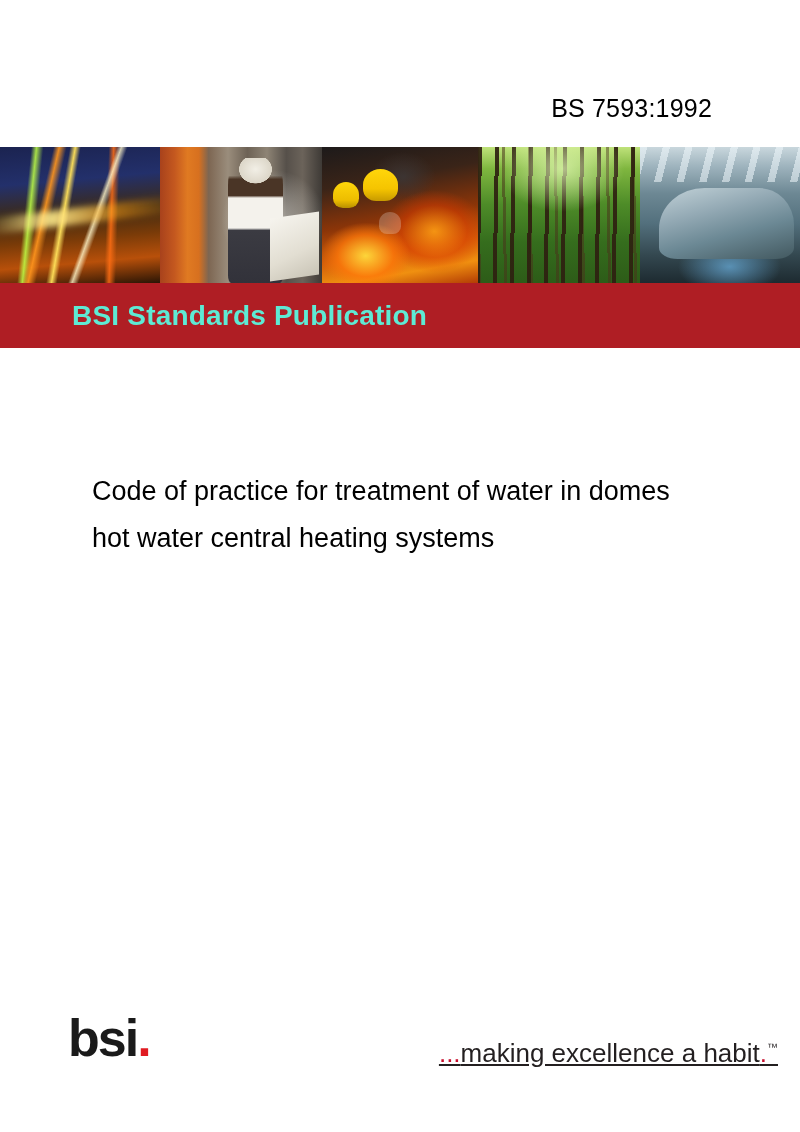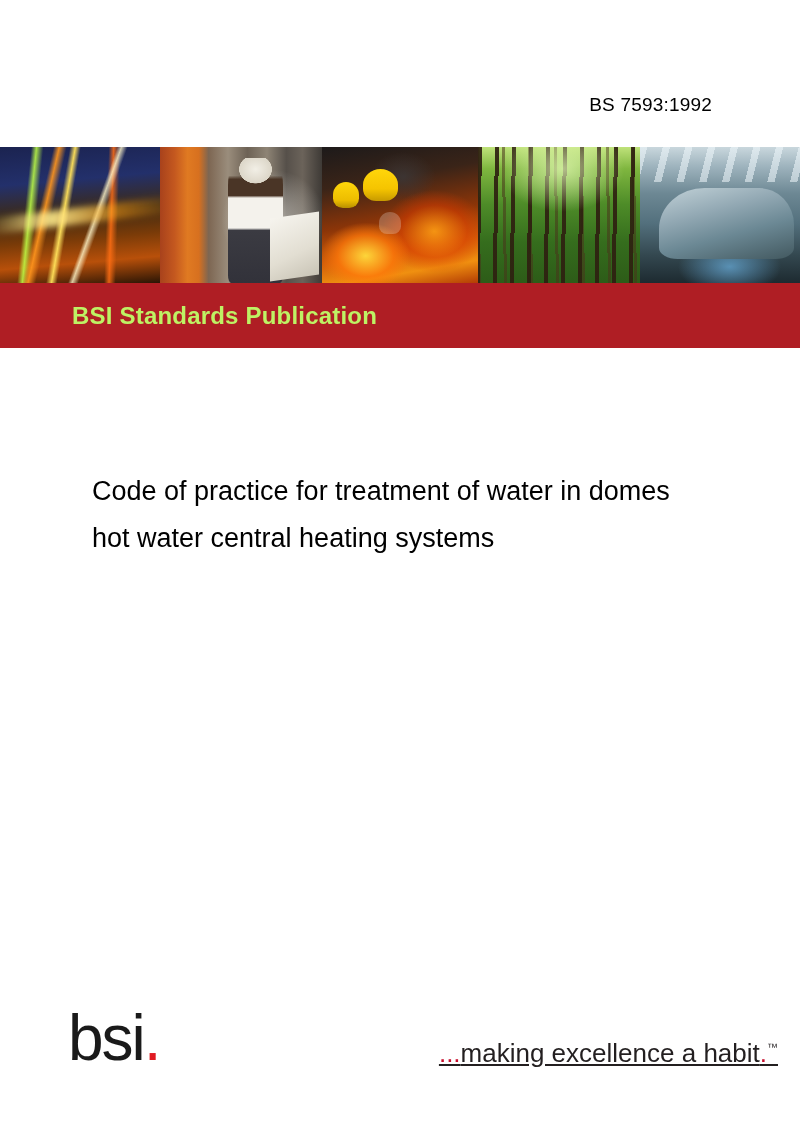--- a/index.html
+++ b/index.html
@@ -14,21 +14,21 @@
     overflow: hidden;
     font-family: "Liberation Sans", sans-serif;
     -webkit-font-smoothing: antialiased;
   }
 
   
   .std-number {
     position: absolute;
     top: 94px;
     right: 88px;
-    font-size: 19px;
+    font-size: 25px;
     color: #000000;
     letter-spacing: 0.2px;
     white-space: nowrap;
   }
 
   
   .photo-strip {
     position: absolute;
     top: 147px;
     left: 0;
@@ -178,22 +178,22 @@
     left: 0;
     width: 800px;
     height: 65px;
     background: #af1e24;
   }
   .red-band-text {
     position: absolute;
     left: 72px;
     top: 50%;
     transform: translateY(-50%);
-    color: #bef264;
-    font-size: 24px;
+    color: #5eead4;
+    font-size: 28px;
     font-weight: bold;
     letter-spacing: 0.2px;
     white-space: nowrap;
   }
 
   
   .doc-title {
     position: absolute;
     top: 468px;
     left: 92px;
@@ -203,23 +203,23 @@
     color: #000000;
     white-space: nowrap;
   }
   .doc-title .line { display: block; }
 
   
   .bsi-logo {
     position: absolute;
     left: 68px;
     top: 1004px;
-    font-size: 64px;
+    font-size: 52px;
     line-height: 68px;
-    font-weight: normal;
+    font-weight: bold;
     color: #1a1a1a;
     letter-spacing: -2px;
   }
   .bsi-logo .dot { color: #e01b22; }
 
   .tagline {
     position: absolute;
     right: 22px;
     top: 1038px;
     font-size: 26px;

